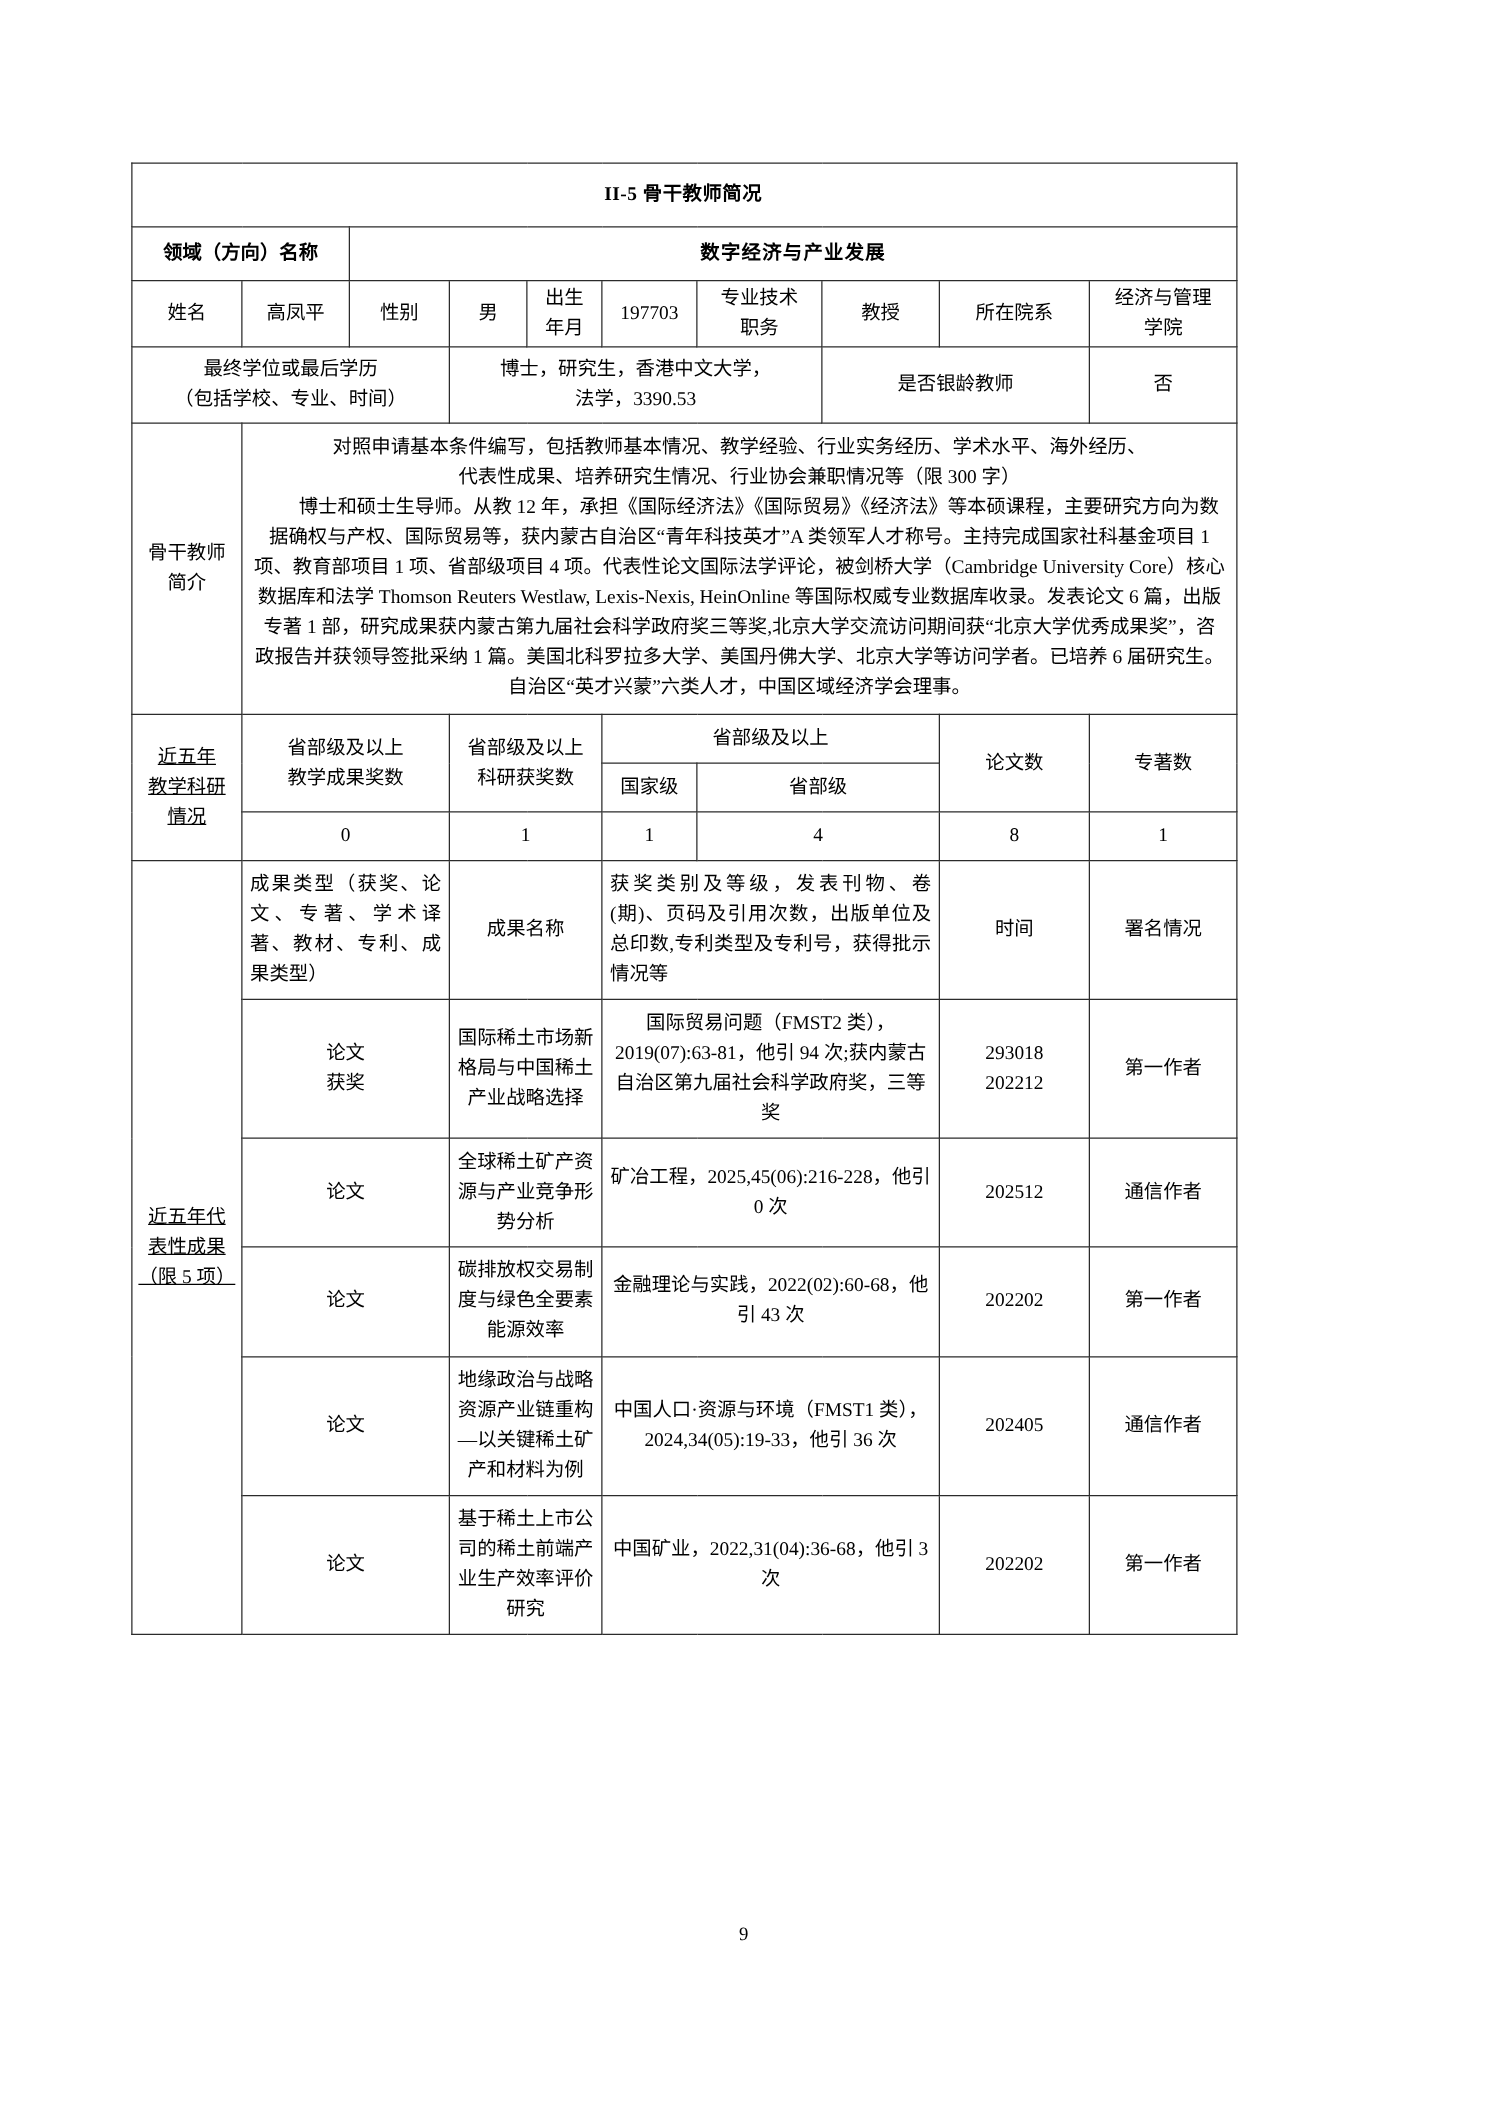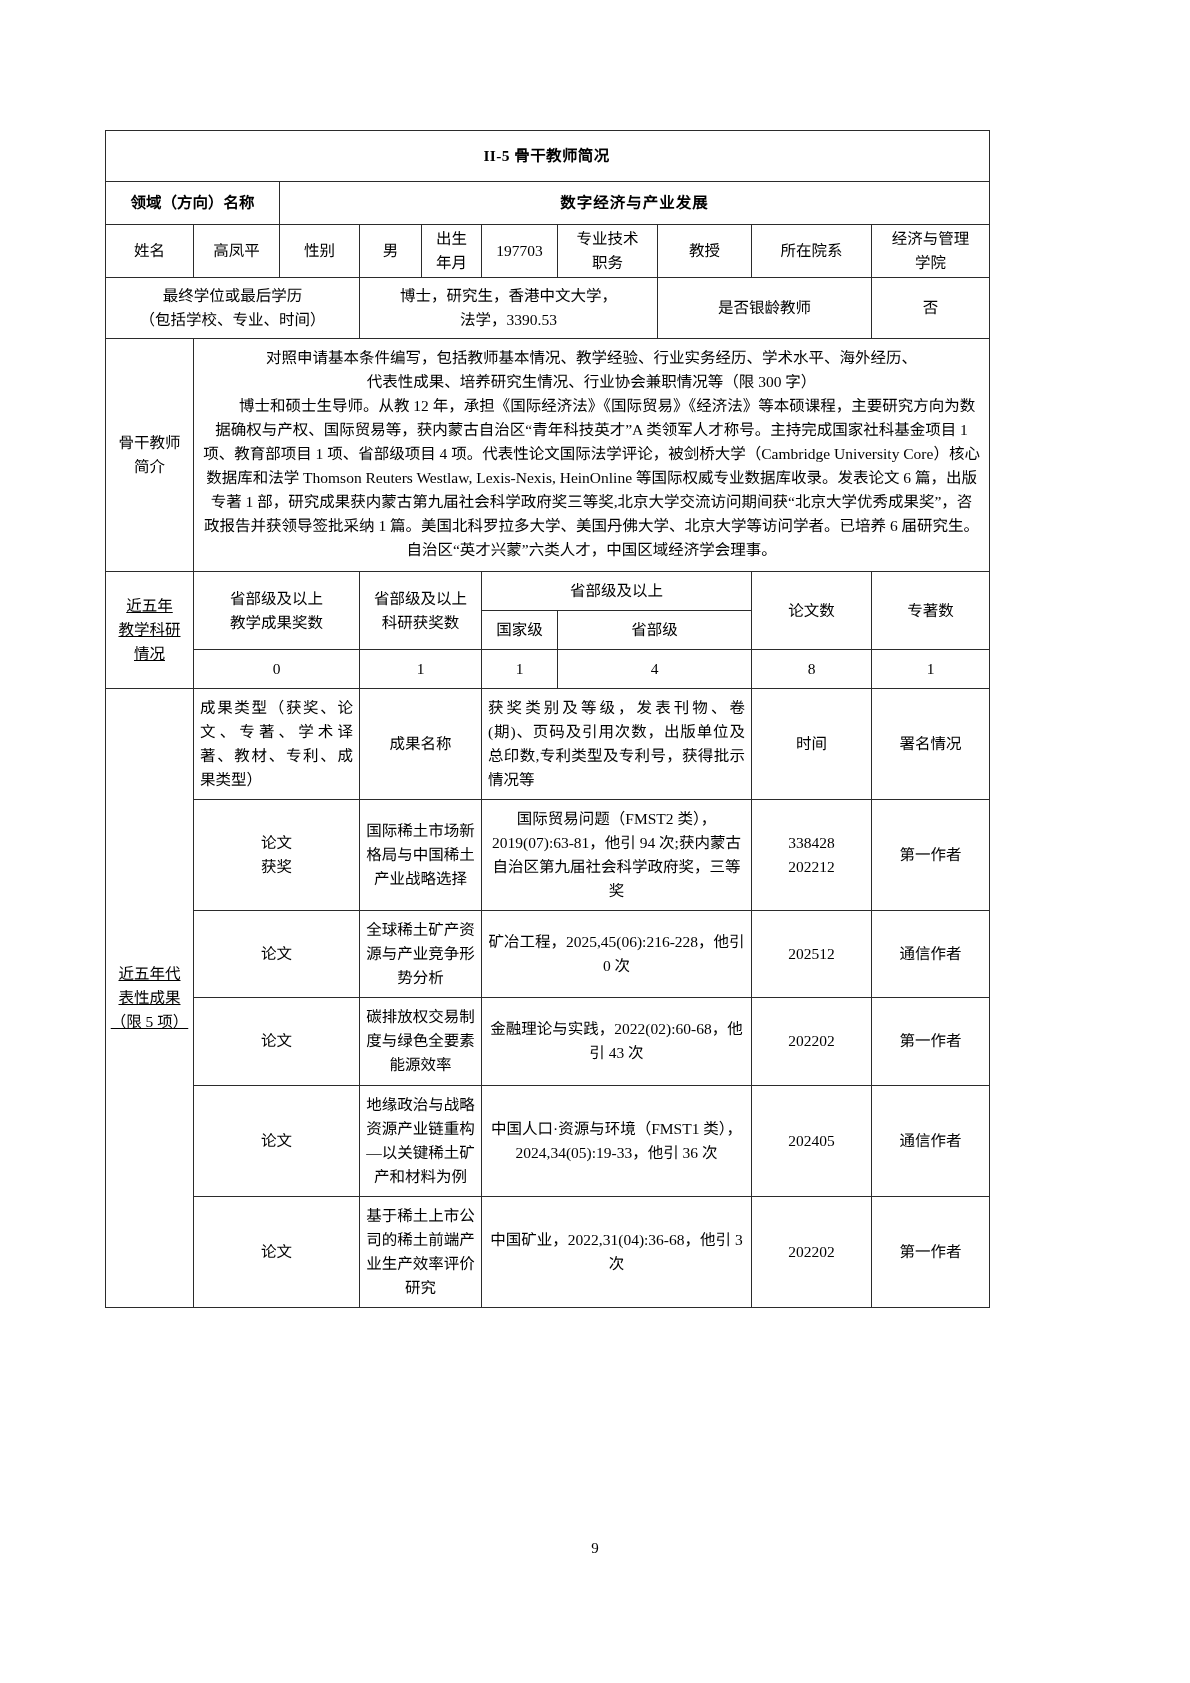--- a/index.html
+++ b/index.html
@@ -251,21 +251,21 @@
       </tr>
 
       <tr>
         <td colspan="2" class="ach-cell">
           <span>论文</span><br>
           <span>获奖</span>
         </td>
         <td colspan="2" class="ach-cell">国际稀土市场新格局与中国稀土产业战略选择</td>
         <td colspan="3" class="ach-cell">国际贸易问题（FMST2 类），2019(07):63-81，他引 94 次;获内蒙古自治区第九届社会科学政府奖，三等奖</td>
         <td class="ach-cell">
-          <span>338428</span><br>
+          <span>293018</span><br>
           <span>202212</span>
         </td>
         <td class="ach-cell">第一作者</td>
       </tr>
 
       <tr>
         <td colspan="2" class="ach-cell">论文</td>
         <td colspan="2" class="ach-cell">全球稀土矿产资源与产业竞争形势分析</td>
         <td colspan="3" class="ach-cell">矿冶工程，2025,45(06):216-228，他引 0 次</td>
         <td class="ach-cell">202512</td>

